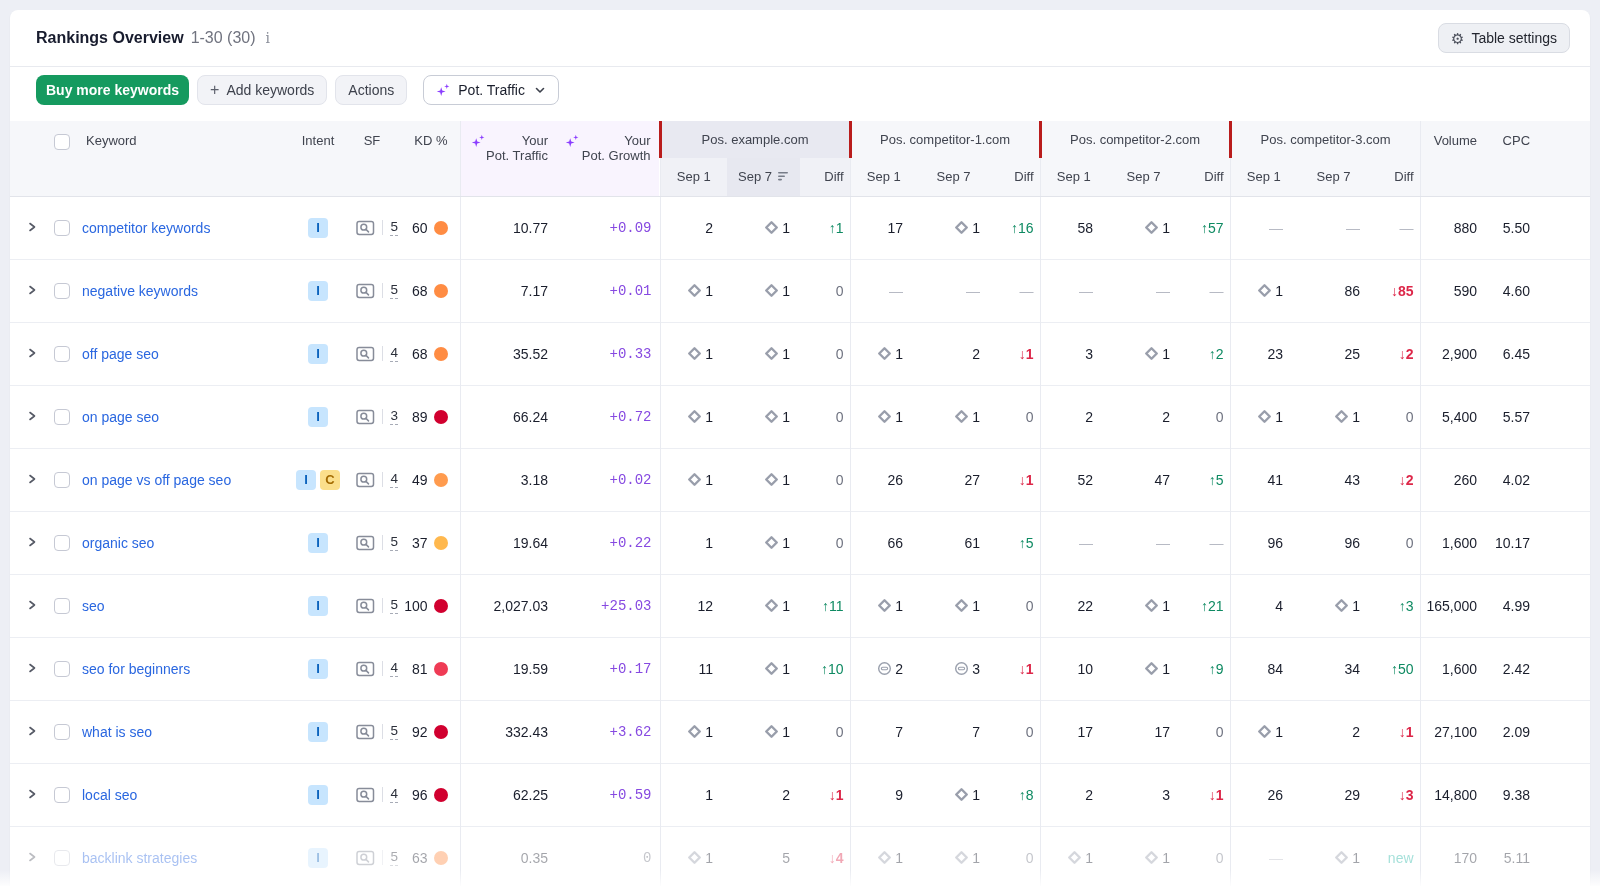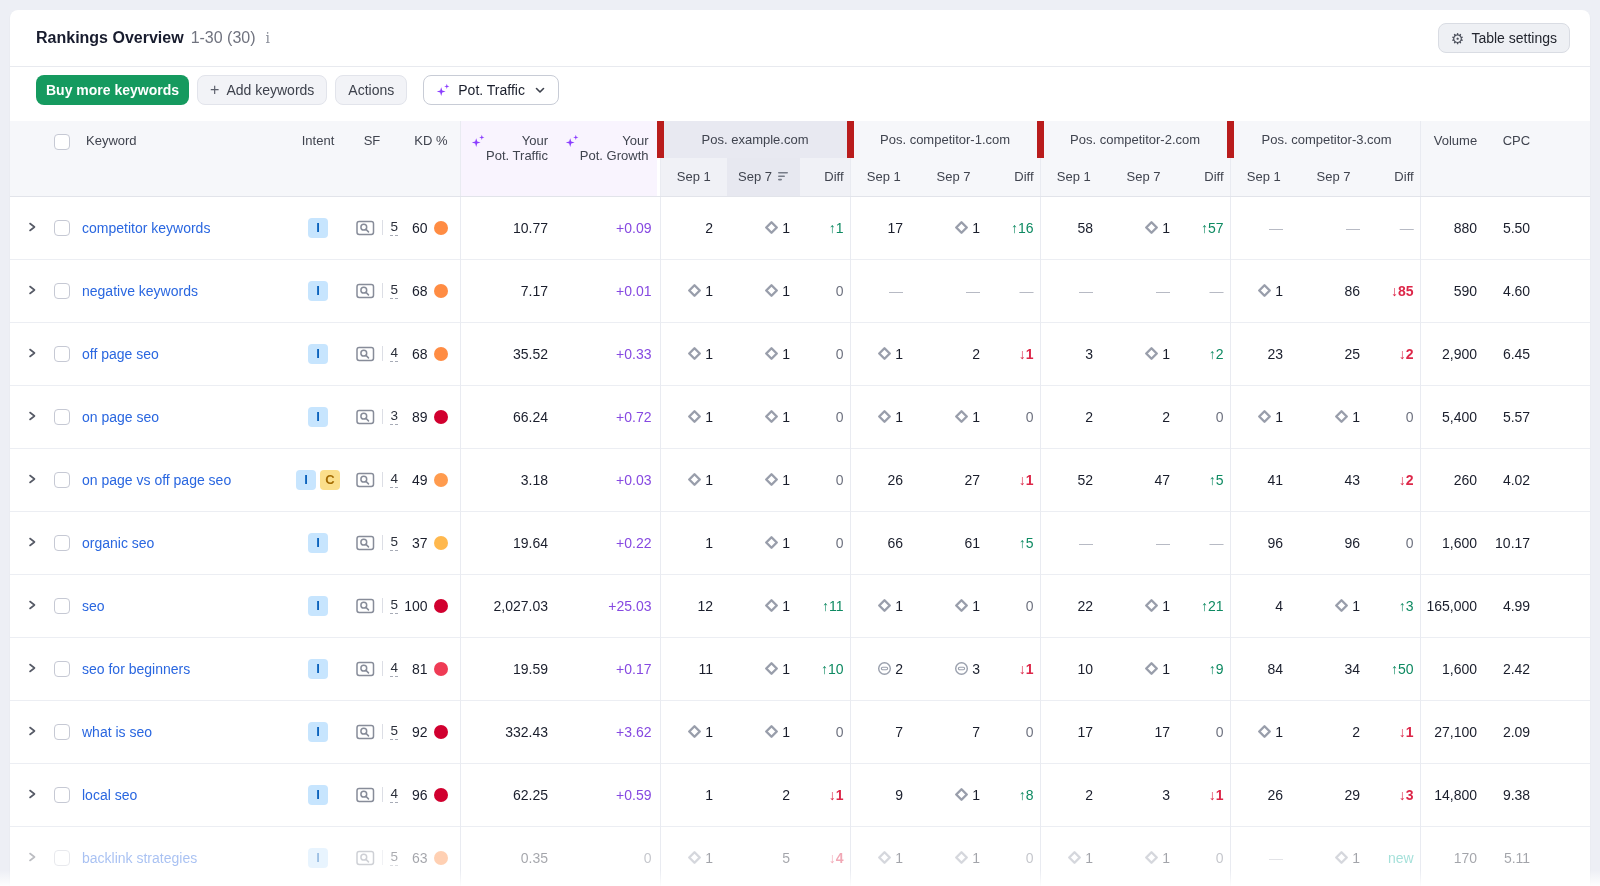--- a/index.html
+++ b/index.html
@@ -30,21 +30,21 @@
   .tab:first-child { border-left:none; border-radius:7px 0 0 7px; }
   .tab:last-child { border-radius:0 7px 7px 0; }
   .tab.active { background:#e9f4fe; box-shadow:inset 0 0 0 1.5px #3e8ef2; border-radius:7px; border-left-color:transparent; }
   .tab.active + .tab { border-left-color:transparent; }
 
   
   table { width:1580px; table-layout:fixed; border-collapse:collapse; }
   thead th { background:#f6f7fa; font-weight:400; font-size:13px; color:#40444f; }
   th.top { vertical-align:top; padding-top:12px; }
   th.l { text-align:left; } th.c { text-align:center; } th.r { text-align:right; }
-  .h-group { height:37px; text-align:center; font-size:13px; border-left:7px solid #b91c1c; }
+  .h-group { height:37px; text-align:center; font-size:13px; border-left:3px solid #b91c1c; }
   .h-sub { height:38px; }
   .g0 { background:#e8e9f1 !important; }
   .g0sub { background:#f0f1f6 !important; }
   .g0sep7 { background:#e7e8f0 !important; }
   thead tr:last-child th, thead th[rowspan] { border-bottom:1px solid #e2e4ea; }
   .bl { border-left:1px solid #e9ebf1; }
   th.pot { background:#f9f4fe; position:relative; }
   th.pot .sparkle { position:absolute; left:10px; top:13px; }
   .two-line { line-height:15px; display:inline-block; }
 
@@ -55,21 +55,21 @@
   .kw { color:#2a67e0; text-decoration:none; cursor:pointer; }
   .chev { display:inline-flex; cursor:pointer; }
   .cb { display:inline-block; width:16px; height:16px; border:1.5px solid #c6c9d4; border-radius:4px; background:#fff; cursor:pointer; vertical-align:middle; }
   .intent-badge { display:inline-flex; align-items:center; justify-content:center; width:20px; height:20px; border-radius:4px; font-size:13px; font-weight:700; margin:0 2px; }
   .sf-wrap { display:flex; align-items:center; justify-content:flex-end; gap:7px; padding-right:2px; }
   .sf-div { width:1px; height:15px; background:#dcdee5; }
   .sf-num { font-size:13.5px; color:#2c303b; border-bottom:1px dashed #a7abb6; padding-bottom:1px; cursor:pointer; }
   .kd-wrap { display:flex; align-items:center; justify-content:flex-end; gap:6px; padding-right:12px; }
   .kd-dot { width:14px; height:14px; border-radius:50%; }
   .kd-dot.tex { background-image:radial-gradient(rgba(255,255,255,.5) 18%, transparent 20%); background-size:4px 4px; }
-  .growth { color:#8649e1; }
+  .growth { color:#8649e1;font-family:Liberation Mono, monospace; }
   .growth.zero { color:#6f7380; }
   .pv { color:#1a1e2c; }
   td .ic { vertical-align:-2.5px; margin-right:3px; }
   .dash { color:#b7bac4; }
   .diff-up { color:#0e8a62; } .diff-down { color:#dd2749;font-weight:bold; } .diff-zero { color:#6f7380; } .diff-new { color:#1fb3a2; }
   tr.faded td { opacity:.4; }
   .bottom-fade { position:absolute; left:0; right:0; bottom:0; height:16px; background:linear-gradient(rgba(255,255,255,0), rgba(255,255,255,.9)); pointer-events:none; }
   .sort-ic { display:inline-block; margin-left:6px; vertical-align:0px; }
 </style>
 </head>
@@ -422,21 +422,21 @@
                 <a class="sf-num">4</a>
               </span>
             </td>
             <td>
               <span class="kd-wrap">
                 <span>49</span>
                 <span class="kd-dot tex" style="background-color:#ff9b4e"></span>
               </span>
             </td>
             <td class="r pr7 bl"><span>3.18</span></td>
-            <td class="r pr8"><span class="growth">+0.03</span></td>
+            <td class="r pr8"><span class="growth">+0.02</span></td>
             <td class="r pr14 bl"><svg class="ic" width="15" height="15" viewBox="0 0 16 16">
                 <path d="M8 2.4 L13.6 8 L8 13.6 L2.4 8 Z" fill="none" stroke="#999eab" stroke-width="2.6" stroke-linejoin="round"></path>
               </svg><span class="pv">1</span></td>
             <td class="r pr10"><svg class="ic" width="15" height="15" viewBox="0 0 16 16">
                 <path d="M8 2.4 L13.6 8 L8 13.6 L2.4 8 Z" fill="none" stroke="#999eab" stroke-width="2.6" stroke-linejoin="round"></path>
               </svg><span class="pv">1</span></td>
             <td class="r pr6"><span class="diff-zero">0</span></td>
             <td class="r pr14 bl"><span class="pv">26</span></td>
             <td class="r pr10"><span class="pv">27</span></td>
             <td class="r pr6"><span class="diff-down">↓1</span></td>

